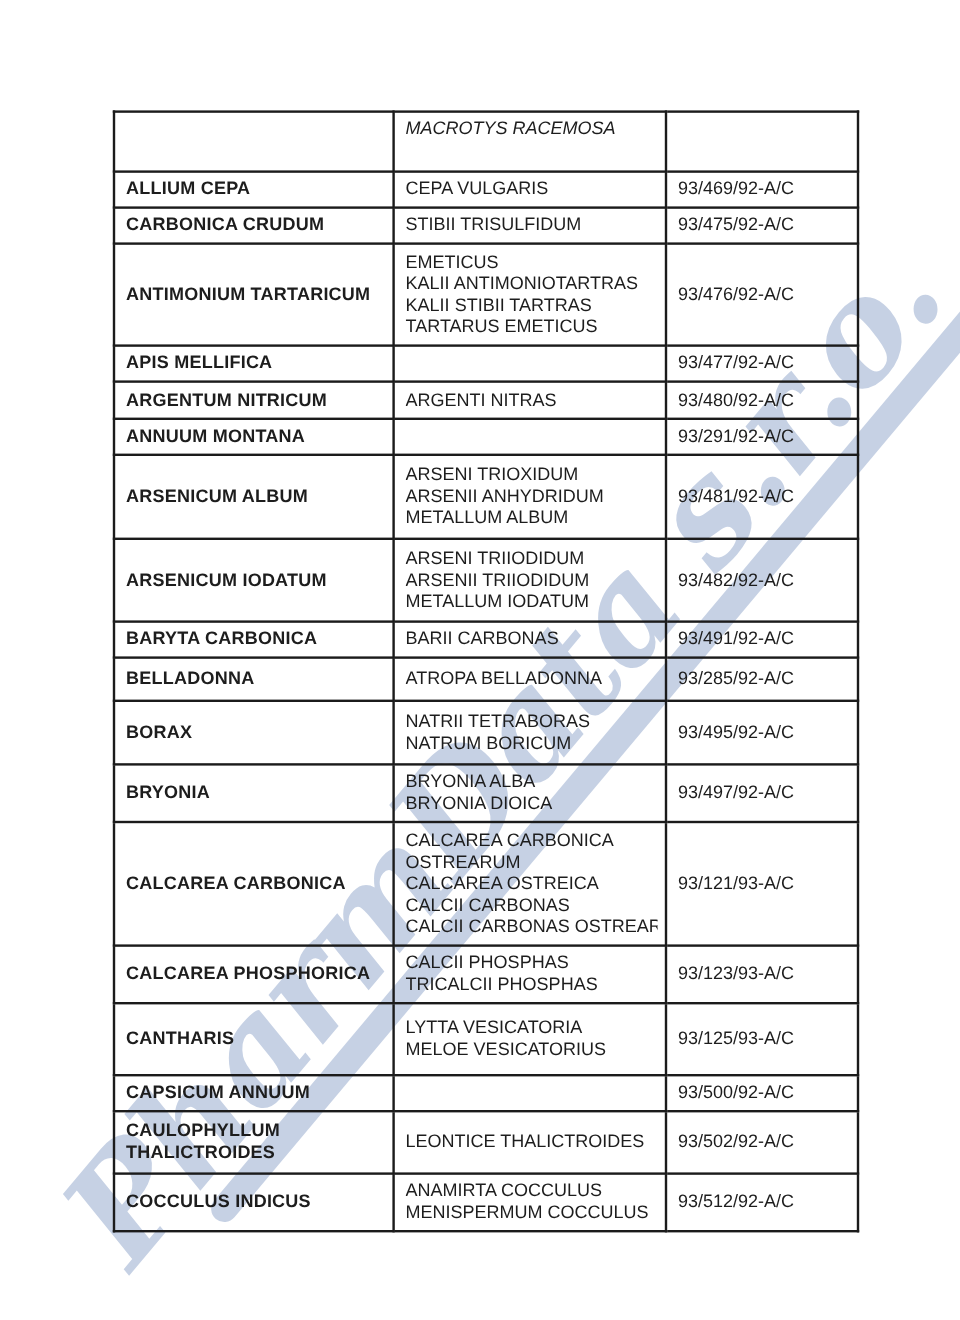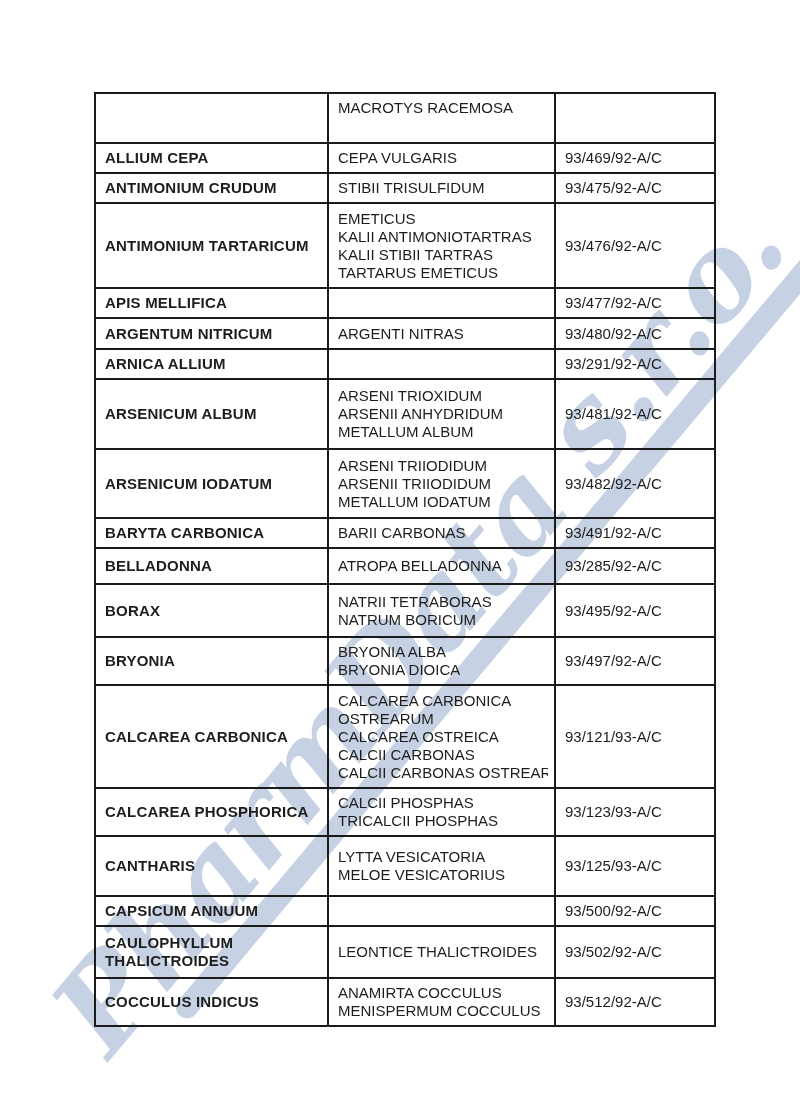--- a/index.html
+++ b/index.html
@@ -67,21 +67,21 @@
     line-height: 18px;
     color: #1d1d1d;
     background: transparent;
     word-wrap: break-word;
   }
   .name-cell { font-weight: bold; letter-spacing: 0.2px; margin-top: 40px; }
   .syn-cell div { white-space: nowrap; overflow: hidden; }
   .reg-cell { white-space: nowrap; }
 
   
-  .subst-table tr:nth-child(1)  { height: 50px; }
+  .subst-table tr:nth-child(1)  { height: 50px; font-style: italic; }
   .subst-table tr:nth-child(1) td { vertical-align: top; }
   .subst-table tr:nth-child(2)  { height: 30px; }
   .subst-table tr:nth-child(3)  { height: 28px; }
   .subst-table tr:nth-child(4)  { height: 85px; }
   .subst-table tr:nth-child(5)  { height: 28px; }
   .subst-table tr:nth-child(6)  { height: 31px; padding-left: 16px; }
   .subst-table tr:nth-child(7)  { height: 29px; }
   .subst-table tr:nth-child(8)  { height: 70px; }
   .subst-table tr:nth-child(9)  { height: 69px; }
   .subst-table tr:nth-child(10) { height: 28px; }
@@ -120,21 +120,21 @@
           <td class="reg-cell"></td>
         </tr>
         <tr>
           <td class="name-cell">ALLIUM CEPA</td>
           <td class="syn-cell">
             <div>CEPA VULGARIS</div>
           </td>
           <td class="reg-cell">93/469/92-A/C</td>
         </tr>
         <tr>
-          <td class="name-cell">ANTIMONIUM CRUDUM</td>
+          <td class="name-cell">CARBONICA CRUDUM</td>
           <td class="syn-cell">
             <div>STIBII TRISULFIDUM</div>
           </td>
           <td class="reg-cell">93/475/92-A/C</td>
         </tr>
         <tr>
           <td class="name-cell">ANTIMONIUM TARTARICUM</td>
           <td class="syn-cell">
             <div>EMETICUS</div>
             <div>KALII ANTIMONIOTARTRAS</div>
@@ -149,21 +149,21 @@
           <td class="reg-cell">93/477/92-A/C</td>
         </tr>
         <tr>
           <td class="name-cell">ARGENTUM NITRICUM</td>
           <td class="syn-cell">
             <div>ARGENTI NITRAS</div>
           </td>
           <td class="reg-cell">93/480/92-A/C</td>
         </tr>
         <tr>
-          <td class="name-cell">ARNICA ALLIUM</td>
+          <td class="name-cell">ANNUUM MONTANA</td>
           <td class="syn-cell"></td>
           <td class="reg-cell">93/291/92-A/C</td>
         </tr>
         <tr>
           <td class="name-cell">ARSENICUM ALBUM</td>
           <td class="syn-cell">
             <div>ARSENI TRIOXIDUM</div>
             <div>ARSENII ANHYDRIDUM</div>
             <div>METALLUM ALBUM</div>
           </td>

